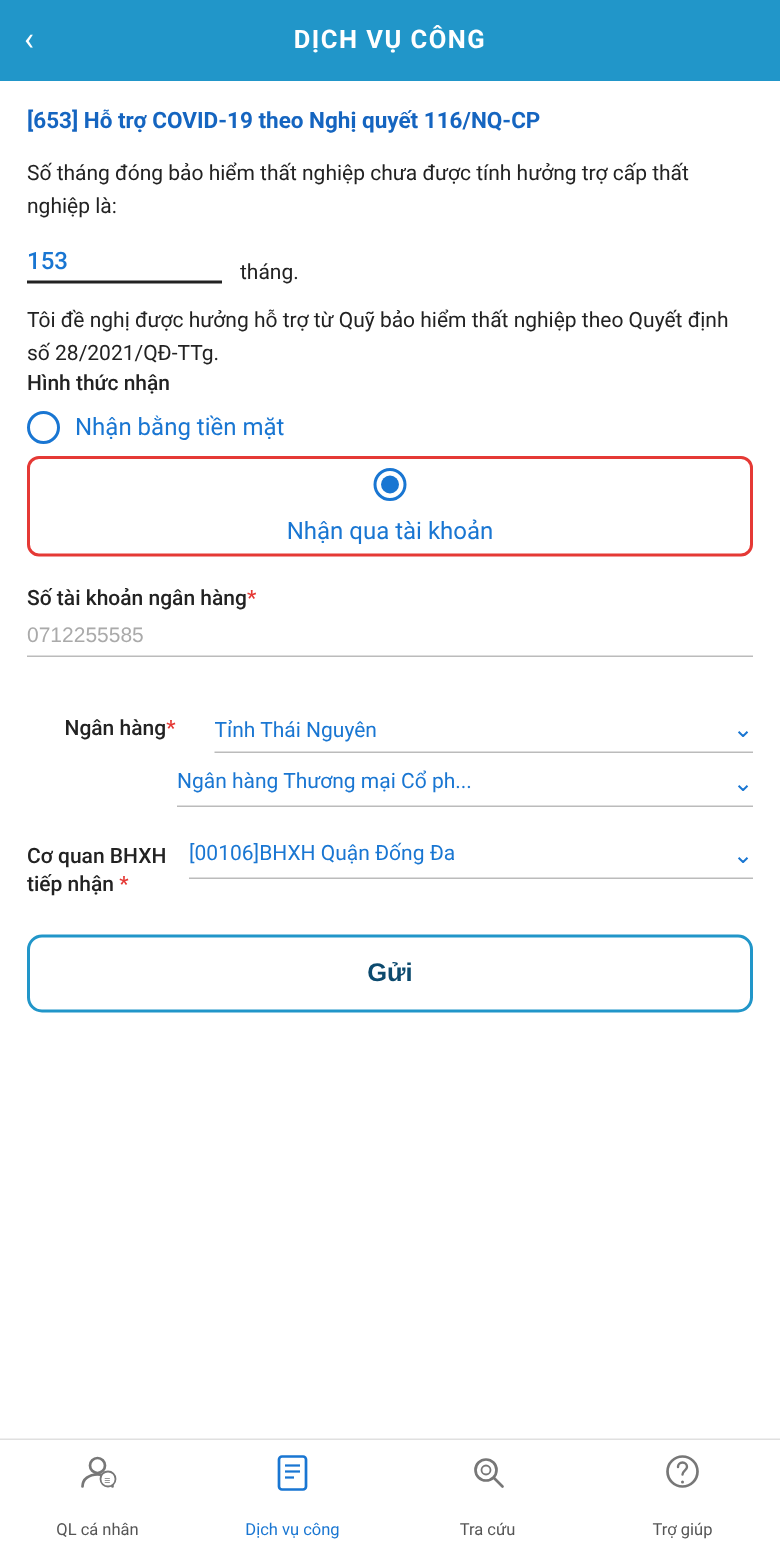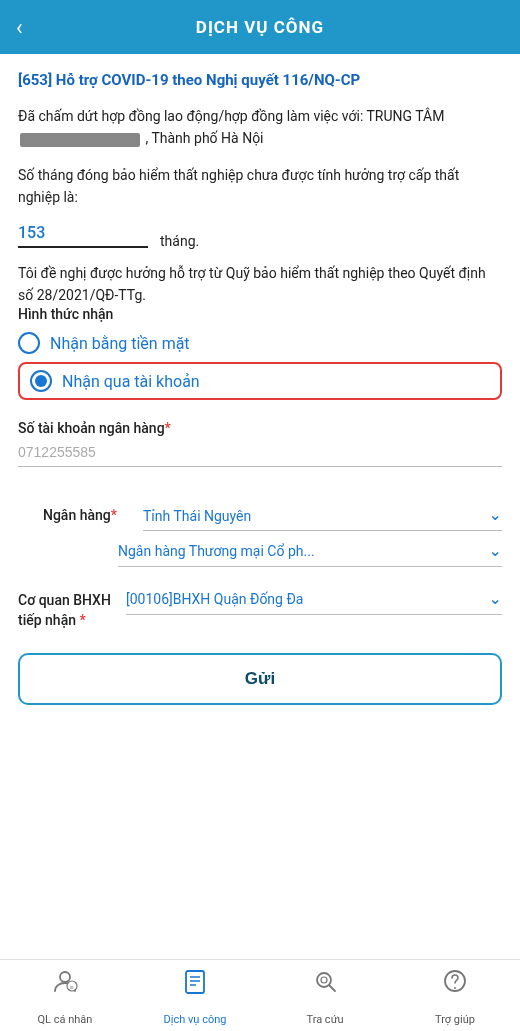--- a/index.html
+++ b/index.html
@@ -149,20 +149,21 @@
 
     
     .radio-selected-wrap {
       border: 2px solid #e53935;
       border-radius: 8px;
       padding: 6px 10px;
       display: flex;
       align-items: center;
       gap: 10px;
       cursor: pointer;
+      flex-direction: column;
     }
 
     .field-label {
       font-size: 14px;
       color: #222;
       font-weight: 500;
       margin-bottom: 4px;
     }
     .required {
       color: #e53935;
@@ -320,25 +321,20 @@
   <span class="header-back">‹</span>
   <span class="header-title">DỊCH VỤ CÔNG</span>
 </div>
 
 <div class="content">
 
   
   <div class="service-title">[653] Hỗ trợ COVID-19 theo Nghị quyết 116/NQ-CP</div>
 
   
-  <div class="description-text">
-    <span>Đã chấm dứt hợp đồng  lao động/hợp đồng làm việc với: TRUNG TÂM</span>
-    <span class="redacted">&nbsp;&nbsp;&nbsp;&nbsp;&nbsp;&nbsp;&nbsp;&nbsp;&nbsp;&nbsp;&nbsp;&nbsp;</span>
-    <span>, Thành phố Hà Nội</span>
-  </div>
 
   
   <div class="description-text">Số tháng đóng bảo hiểm thất nghiệp chưa được tính hưởng trợ cấp thất nghiệp là:</div>
 
   <div class="months-row">
     <div class="months-input-wrap">
       <span class="months-value">153</span>
     </div>
     <span class="months-label">tháng.</span>
   </div>

